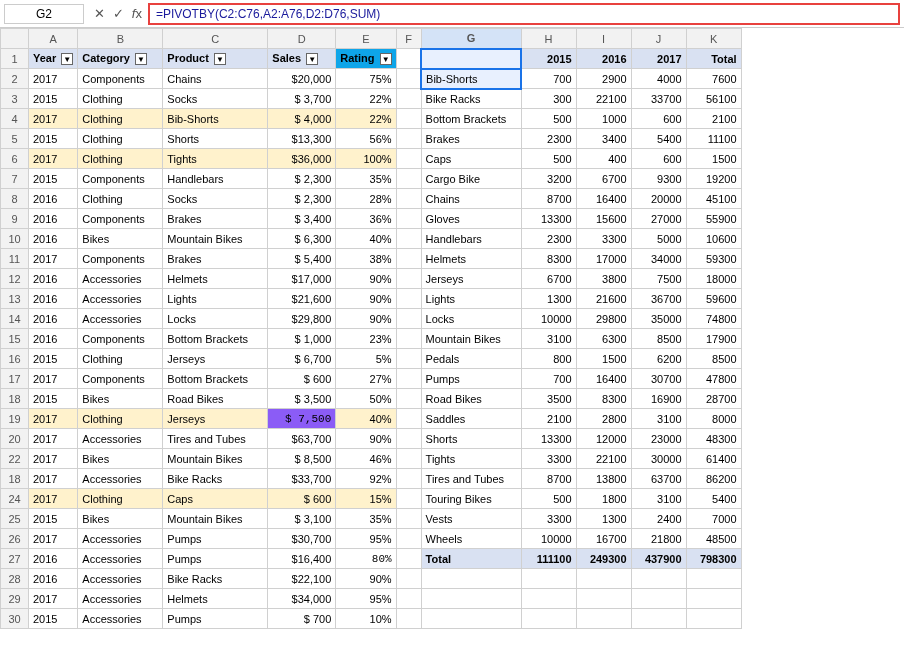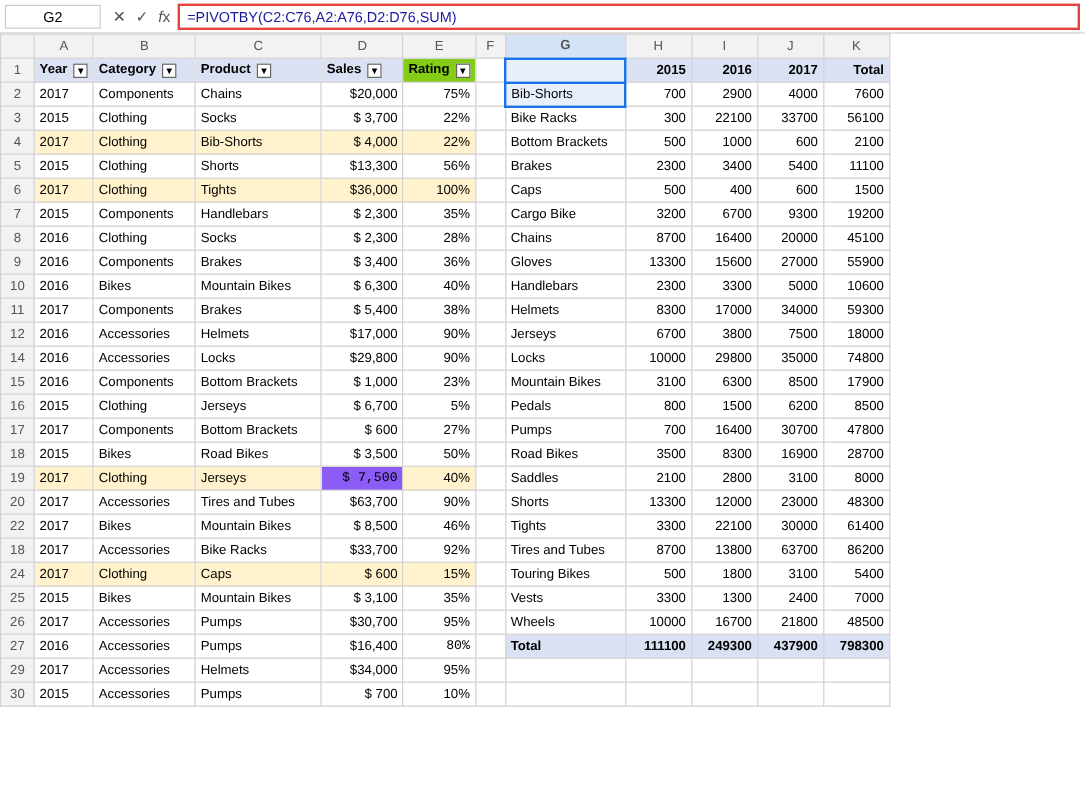--- a/index.html
+++ b/index.html
@@ -145,21 +145,21 @@
       </tr>
     </thead>
     <tbody id="table-body">
 
       <tr>
         <td class="row-header">1</td>
         <td style="background:#d9e1f2;font-weight:bold;">Year <span class="filter-btn">▼</span></td>
         <td style="background:#d9e1f2;font-weight:bold;">Category <span class="filter-btn">▼</span></td>
         <td style="background:#d9e1f2;font-weight:bold;">Product <span class="filter-btn">▼</span></td>
         <td style="background:#d9e1f2;font-weight:bold;">Sales <span class="filter-btn">▼</span></td>
-        <td style="background:#84cc16;font-weight:bold;">Rating <span class="filter-btn">▼</span></td>
+        <td style="background:#0ea5e9;font-weight:bold;">Rating <span class="filter-btn">▼</span></td>
         <td></td>
         <td style="border:2px solid #1a73e8; background:#e8f0fe;"></td>
         <td style="background:#d9e1f2;font-weight:bold;text-align:right;">2015</td>
         <td style="background:#d9e1f2;font-weight:bold;text-align:right;">2016</td>
         <td style="background:#d9e1f2;font-weight:bold;text-align:right;">2017</td>
         <td style="background:#d9e1f2;font-weight:bold;text-align:right;">Total</td>
       </tr>
     <tr>
           <td class="row-header">2</td>
           <td>2017</td>
@@ -308,20 +308,34 @@
           <td style="text-align: right;">$17,000</td>
           <td style="text-align: right;">90%</td>
           <td></td>
           <td>Jerseys</td>
           <td style="text-align: right;">6700</td>
           <td style="text-align: right;">3800</td>
           <td style="text-align: right;">7500</td>
           <td style="text-align: right;">18000</td>
         </tr>
         <tr>
+          <td class="row-header">13</td>
+          <td>2016</td>
+          <td>Accessories</td>
+          <td>Lights</td>
+          <td style="text-align: right;">$21,600</td>
+          <td style="text-align: right;">90%</td>
+          <td></td>
+          <td>Lights</td>
+          <td style="text-align: right;">1300</td>
+          <td style="text-align: right;">21600</td>
+          <td style="text-align: right;">36700</td>
+          <td style="text-align: right;">59600</td>
+        </tr>
+        <tr>
           <td class="row-header">14</td>
           <td>2016</td>
           <td>Accessories</td>
           <td>Locks</td>
           <td style="text-align: right;">$29,800</td>
           <td style="text-align: right;">90%</td>
           <td></td>
           <td>Locks</td>
           <td style="text-align: right;">10000</td>
           <td style="text-align: right;">29800</td>
@@ -490,20 +504,34 @@
           <td style="text-align: right;">$16,400</td>
           <td style="text-align: right; font-family: Liberation Mono, monospace;">80%</td>
           <td></td>
           <td style="font-weight: bold; background: rgb(217, 225, 242);">Total</td>
           <td style="text-align: right; font-weight: bold; background: rgb(217, 225, 242);">111100</td>
           <td style="text-align: right; font-weight: bold; background: rgb(217, 225, 242);">249300</td>
           <td style="text-align: right; font-weight: bold; background: rgb(217, 225, 242);">437900</td>
           <td style="text-align: right; font-weight: bold; background: rgb(217, 225, 242);">798300</td>
         </tr>
         <tr>
+          <td class="row-header">28</td>
+          <td>2016</td>
+          <td>Accessories</td>
+          <td>Bike Racks</td>
+          <td style="text-align: right;">$22,100</td>
+          <td style="text-align: right;">90%</td>
+          <td></td>
+          <td></td>
+          <td style="text-align: right;"></td>
+          <td style="text-align: right;"></td>
+          <td style="text-align: right;"></td>
+          <td style="text-align: right;"></td>
+        </tr>
+        <tr>
           <td class="row-header">29</td>
           <td>2017</td>
           <td>Accessories</td>
           <td>Helmets</td>
           <td style="text-align: right;">$34,000</td>
           <td style="text-align: right;">95%</td>
           <td></td>
           <td></td>
           <td style="text-align: right;"></td>
           <td style="text-align: right;"></td>

